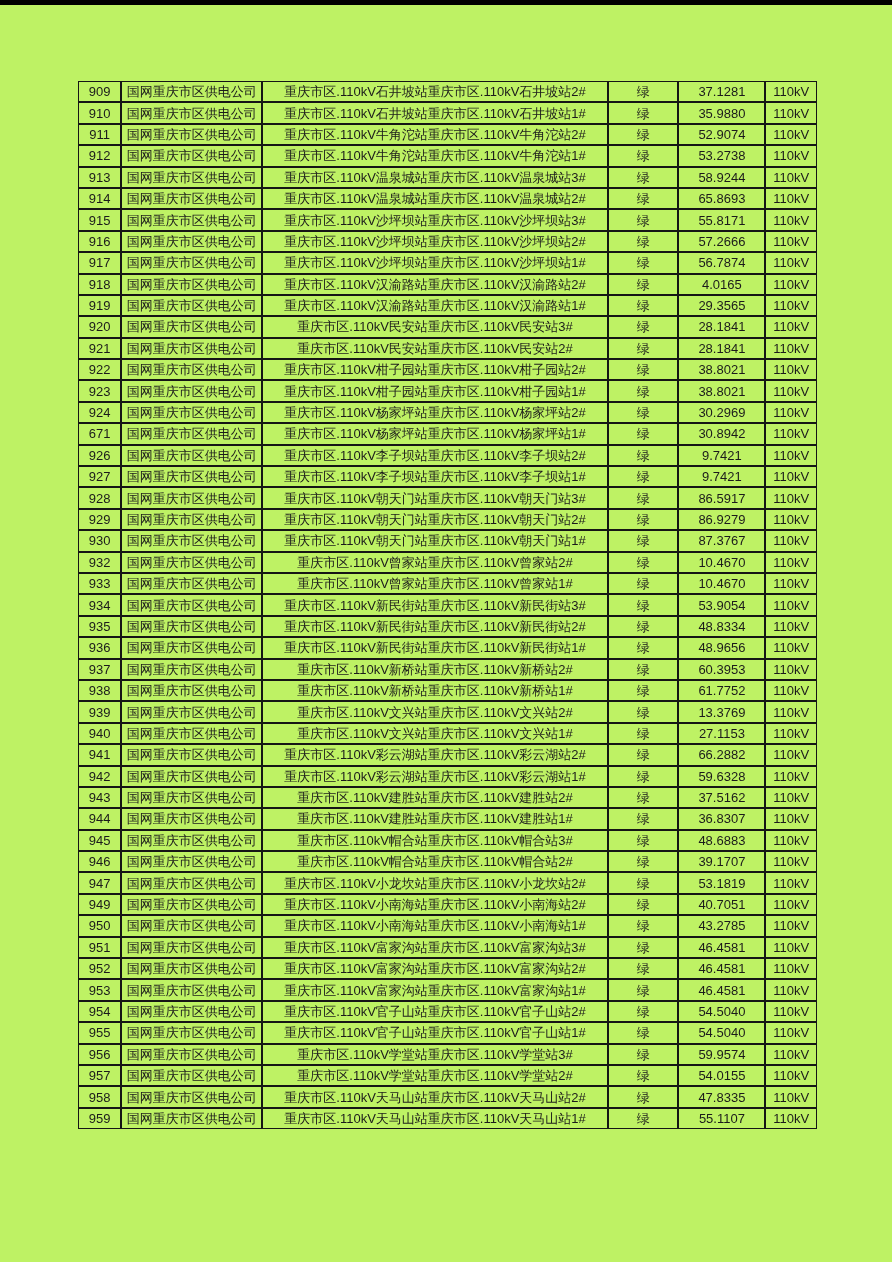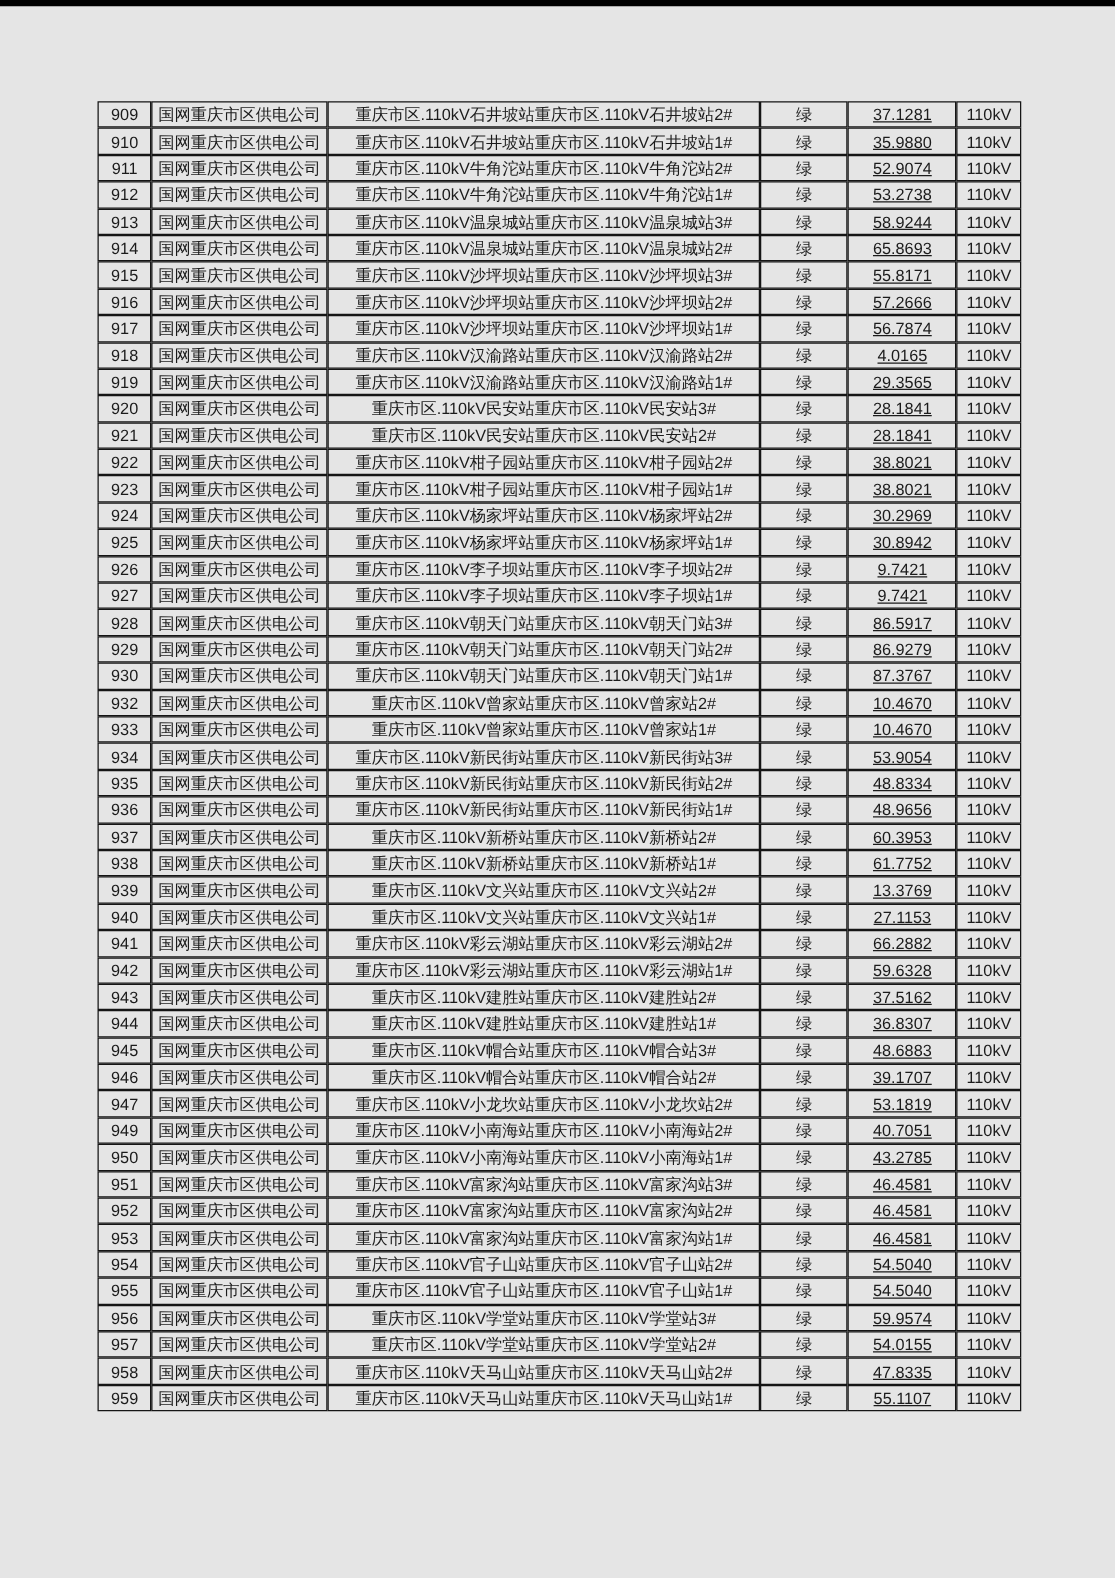--- a/index.html
+++ b/index.html
@@ -4,21 +4,21 @@
 <style>
   html, body {
     margin: 0;
     padding: 0;
     background: #ffffff;
   }
   .page {
     position: relative;
     width: 892px;
     height: 1262px;
-    background: #e5e5e5;
+    background: #bef264;
     overflow: hidden;
     font-family: "Liberation Sans", "DejaVu Sans", sans-serif;
   }
   .top-bar {
     position: absolute;
     top: 0;
     left: 0;
     width: 892px;
     height: 5px;
     background: #000000;
@@ -42,21 +42,21 @@
     vertical-align: middle;
     font-size: 13px;
     line-height: 1;
     white-space: nowrap;
     overflow: hidden;
   }
   td.c-num     { width: 42px;  font-size: 13.5px; }
   td.c-company { width: 136px; }
   td.c-station { width: 335px; }
   td.c-status  { width: 68px;  }
-  td.c-value   { width: 84px;  font-size: 13.5px; text-decoration: underline; }
+  td.c-value   { width: 84px;  font-size: 13.5px; }
   td.c-voltage { width: 50px;  font-size: 13.5px; }
 </style>
 </head>
 <body>
 
 <div class="page">
   <div class="top-bar"></div>
   <table class="data-table">
     <tbody>
         <tr>
@@ -181,21 +181,21 @@
         </tr>
         <tr>
           <td class="c-num">924</td>
           <td class="c-company">国网重庆市区供电公司</td>
           <td class="c-station">重庆市区.110kV杨家坪站重庆市区.110kV杨家坪站2#</td>
           <td class="c-status">绿</td>
           <td class="c-value">30.2969</td>
           <td class="c-voltage">110kV</td>
         </tr>
         <tr>
-          <td class="c-num">925</td>
+          <td class="c-num">671</td>
           <td class="c-company">国网重庆市区供电公司</td>
           <td class="c-station">重庆市区.110kV杨家坪站重庆市区.110kV杨家坪站1#</td>
           <td class="c-status">绿</td>
           <td class="c-value">30.8942</td>
           <td class="c-voltage">110kV</td>
         </tr>
         <tr>
           <td class="c-num">926</td>
           <td class="c-company">国网重庆市区供电公司</td>
           <td class="c-station">重庆市区.110kV李子坝站重庆市区.110kV李子坝站2#</td>

